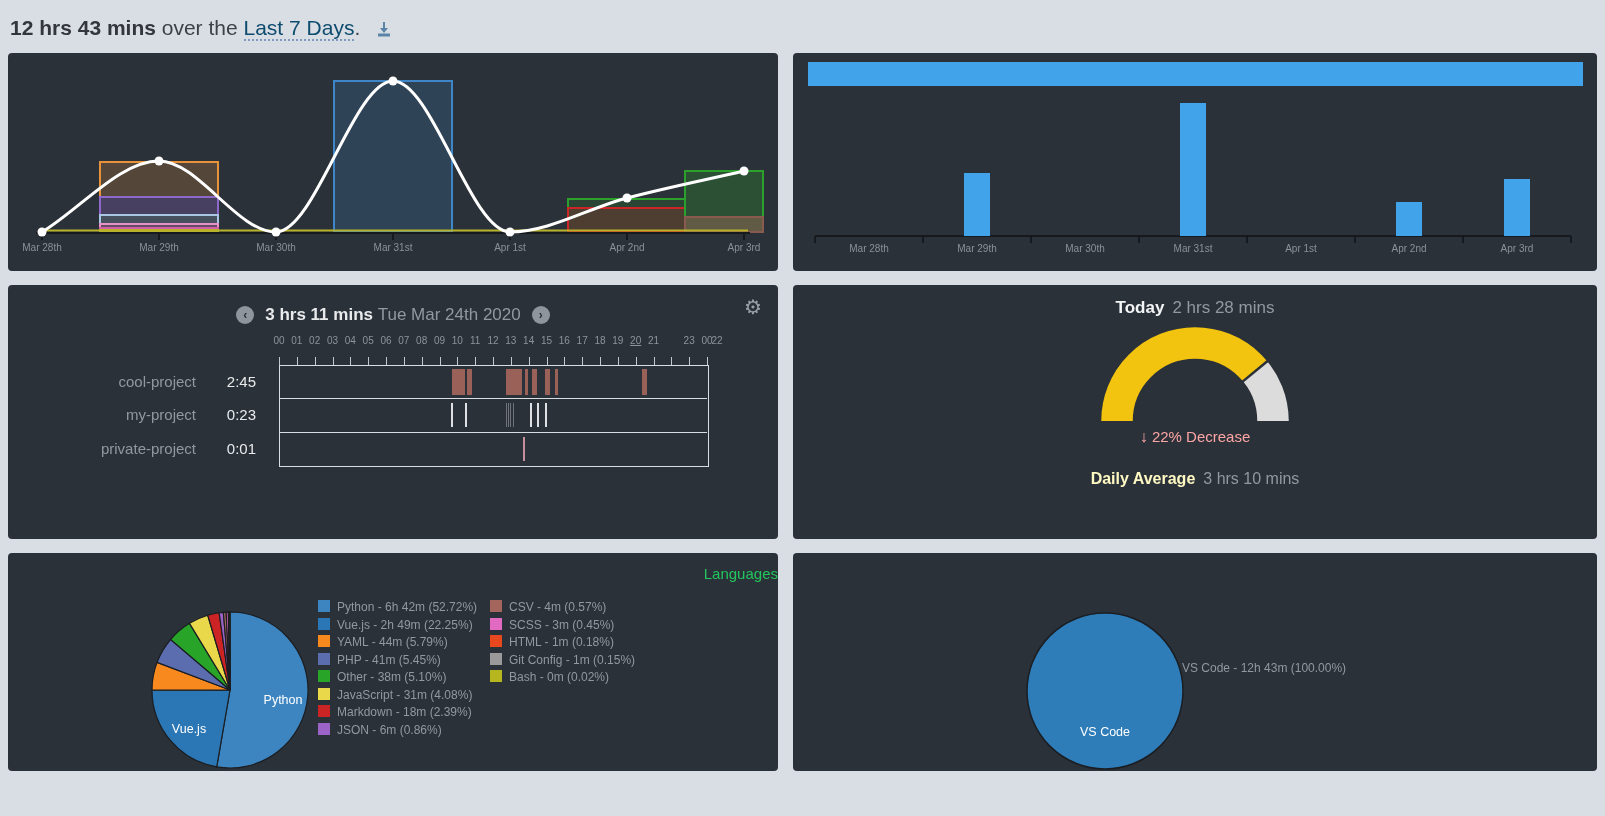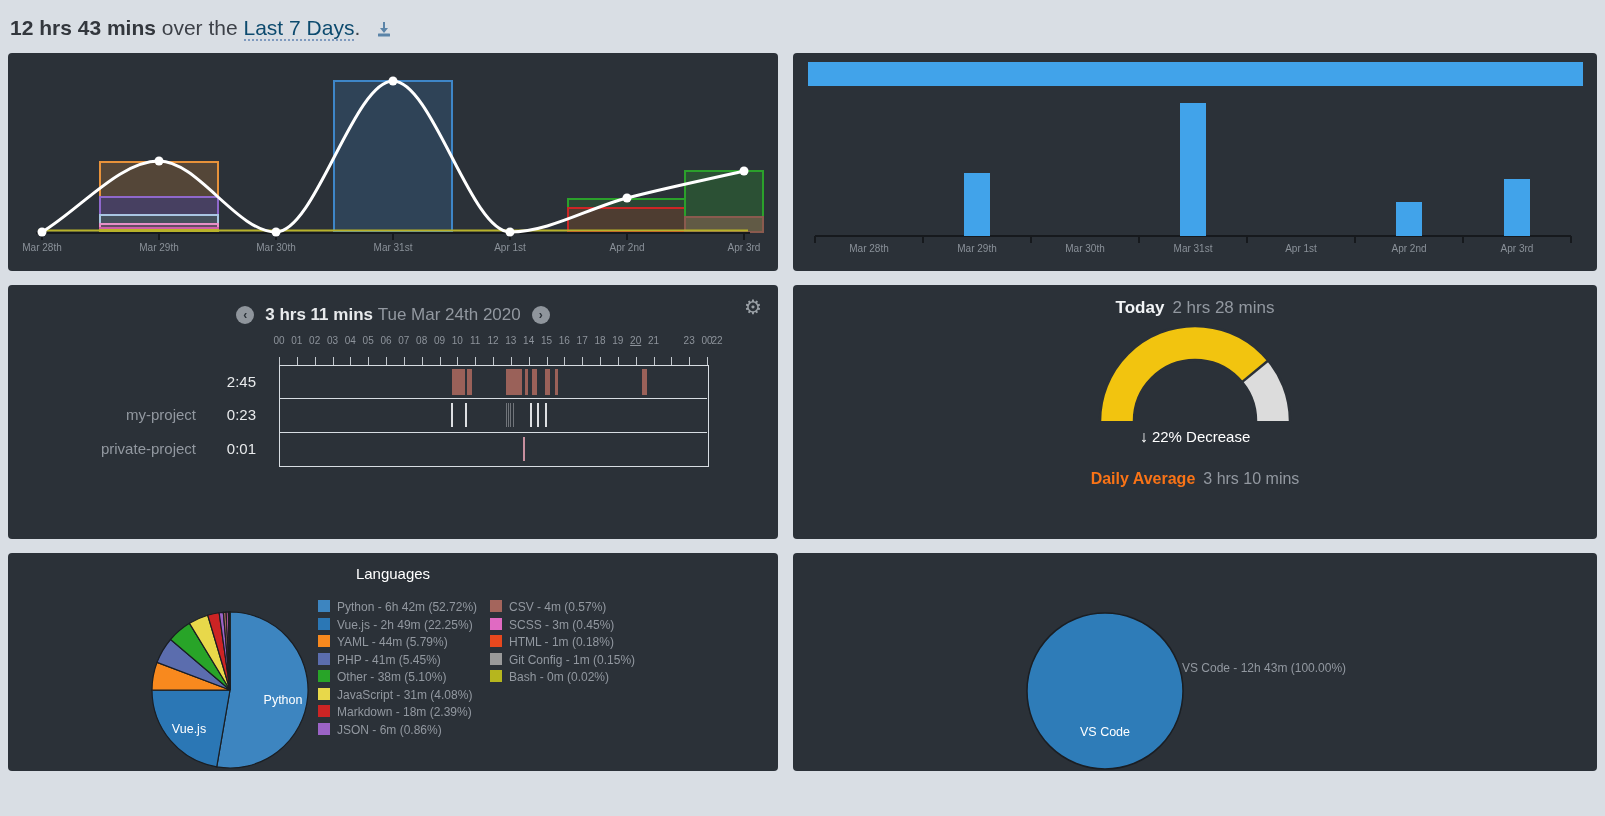--- a/index.html
+++ b/index.html
@@ -25,27 +25,27 @@
   .tl-rowseg{position:absolute;left:272px;width:426px;height:32px;}
   .tl-seg{position:absolute;top:3px;bottom:3px;}
   .tl-line{position:absolute;top:4px;bottom:4px;}
   .tl-name{position:absolute;left:0;width:188px;text-align:right;font-size:15px;color:#9298a0;line-height:33px;}
   .tl-dur{position:absolute;left:196px;width:52px;text-align:right;font-size:15px;color:#e8eaec;line-height:33px;}
   
   .g-col{display:flex;flex-direction:column;align-items:center;}
   .g-row1{margin-top:13px;font-size:17px;}
   .g-row1 b{color:#f2f4f6;}
   .g-row1 .muted{margin-left:8px;}
-  .g-delta{font-size:15px;color:#ffffff;margin-top:-2px;}
+  .g-delta{font-size:15px;color:#fca5a5;margin-top:-2px;}
   .g-delta .arr{font-weight:bold;font-size:16px;}
   .g-avg{margin-top:24px;font-size:16px;}
-  .g-avg b{color:#f97316;}
+  .g-avg b{color:#fef9c3;}
   .g-avg .muted{margin-left:8px;}
   
-  .p-title{position:absolute;top:12px;left:0;width:100%;text-align:center;font-size:15px;color:#ffffff;font-weight:500;}
+  .p-title{position:absolute;top:12px;left:0;width:100%;text-align:right;font-size:15px;color:#22c55e;font-weight:500;}
   .pie-label{position:absolute;color:#fff;font-size:12.5px;transform:translate(-50%,-50%);pointer-events:none;}
   .legend{position:absolute;font-size:12px;color:#9298a0;}
   .legend ul{list-style:none;margin:0;padding:0;}
   .legend li{height:17.5px;line-height:17.5px;white-space:nowrap;}
   .sw{display:inline-block;width:12px;height:12px;margin-right:7px;vertical-align:-1px;}
   .lang-legend{left:310px;top:46px;display:flex;}
   .col1{width:172px;}
   .col2{margin-top:27px;}
   .ed-legend{left:370px;top:107px;}
   svg{display:block;}
@@ -193,20 +193,21 @@
           <div class="tl-tick" style="left: 645.5px;"></div>
           <span class="tl-hour" style="left: 661px; margin-left: 48px;">22</span>
           <div class="tl-tick" style="left: 663.333px;"></div>
           <span class="tl-hour" style="left: 681.167px;">23</span>
           <div class="tl-tick" style="left: 681.167px;"></div>
           <span class="tl-hour" style="left: 699px;">00</span>
           <div class="tl-tick" style="left: 699px;"></div>
           <div class="tl-box"></div>
           <div class="tl-div" style="top: 73px;"></div>
           <div class="tl-div" style="top: 107px;"></div>
+          <div class="tl-name" style="top: 40px;">cool-project</div>
           <div class="tl-dur" style="top: 40px;">2:45</div>
           <div class="tl-rowseg" style="top: 41px;">
             <div class="tl-seg" style="left: 40.4%; width: 3.1%; background: rgb(164, 101, 92); opacity: 0.92;"></div>
             <div class="tl-seg" style="left: 43.9%; width: 1.2%; background: rgb(164, 101, 92); opacity: 0.92;"></div>
             <div class="tl-seg" style="left: 53%; width: 3.8%; background: rgb(164, 101, 92); opacity: 0.92;"></div>
             <div class="tl-seg" style="left: 57.5%; width: 0.7%; background: rgb(164, 101, 92); opacity: 0.92;"></div>
             <div class="tl-seg" style="left: 59.1%; width: 1.2%; background: rgb(164, 101, 92); opacity: 0.92;"></div>
             <div class="tl-seg" style="left: 62.1%; width: 1.2%; background: rgb(164, 101, 92); opacity: 0.92;"></div>
             <div class="tl-seg" style="left: 64.5%; width: 0.7%; background: rgb(164, 101, 92); opacity: 0.92;"></div>
             <div class="tl-seg" style="left: 85%; width: 1.2%; background: rgb(164, 101, 92); opacity: 0.92;"></div>

